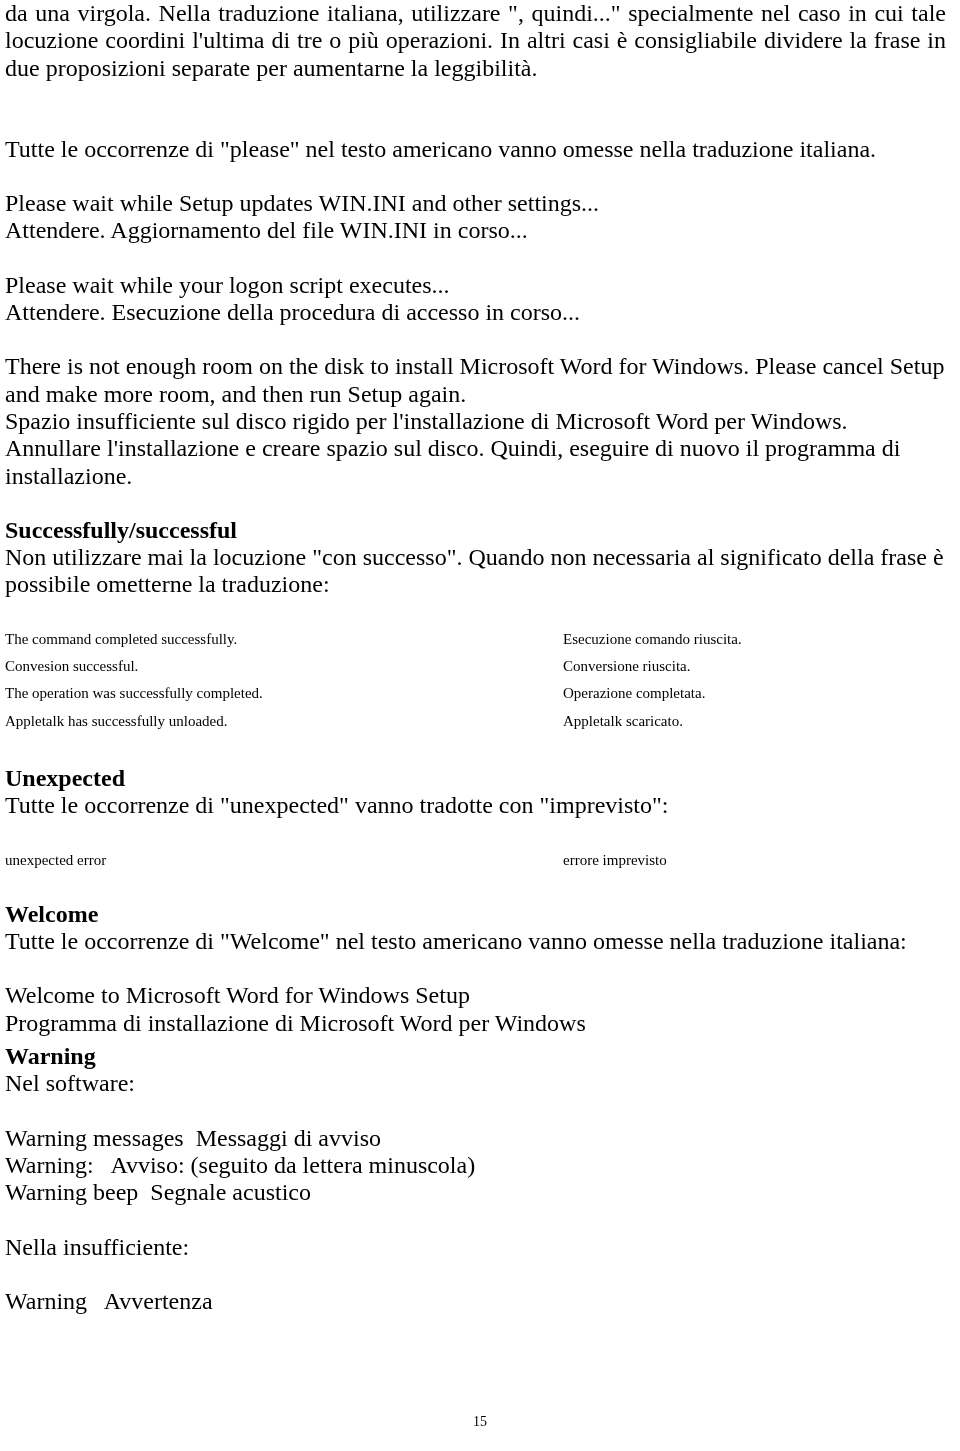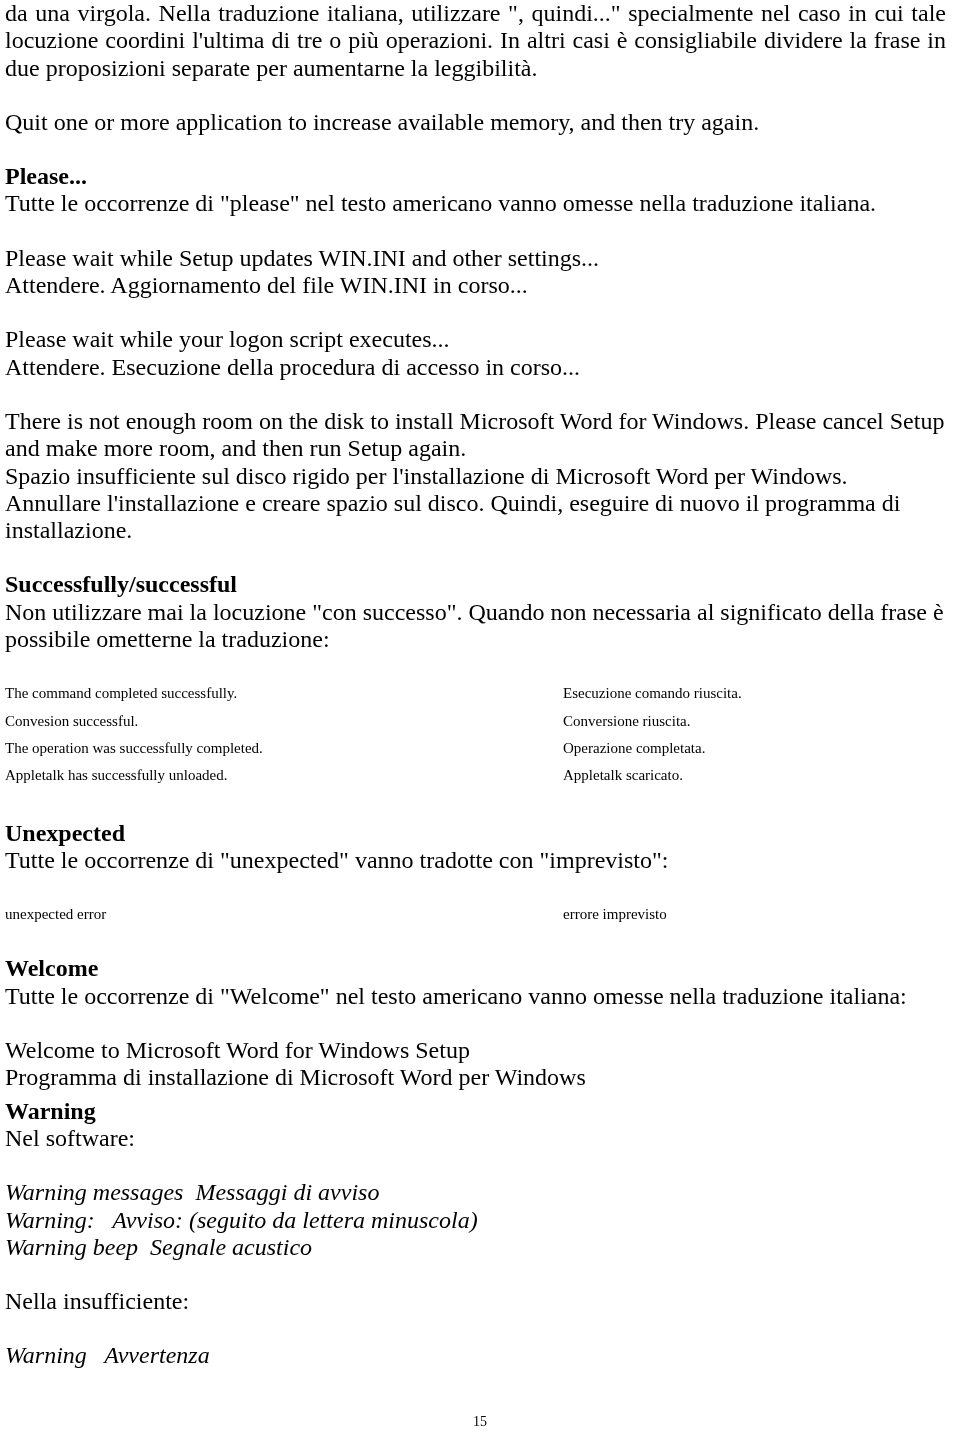--- a/index.html
+++ b/index.html
@@ -30,21 +30,20 @@
     text-align-last: left;
     margin: 0;
   }
   .p-flow {
     text-align: left;
     margin: 0;
   }
   .line {
     white-space: pre;
     margin: 0;
-    font-style: italic;
   }
   .hd {
     font-weight: bold;
     margin: 0;
     white-space: pre;
   }
   .gap-md { height: 27px; }
   .gap-lg { height: 30px; }
   .gap-xs { height: 6px; }
 
@@ -75,27 +74,25 @@
 
 <div id="page">
 
   <div class="blk">
     <p class="p-just">da una virgola. Nella traduzione italiana, utilizzare ", quindi..." specialmente nel caso in cui tale locuzione coordini l'ultima di tre o più operazioni. In altri casi è consigliabile dividere la frase in due proposizioni separate per aumentarne la leggibilità.</p>
   </div>
 
   <div class="gap-md"></div>
 
   <div class="blk">
-    <p class="p-flow">Quit one or more application to increase available memory, and then try again.</p>
-  </div>
-
-  <div class="gap-md"></div>
-
-  <div class="blk">
-    <p class="hd">Please...</p>
+  </div>
+
+  <div class="gap-md"></div>
+
+  <div class="blk">
     <p class="p-flow">Tutte le occorrenze di "please" nel testo americano vanno omesse nella traduzione italiana.</p>
   </div>
 
   <div class="gap-md"></div>
 
   <div class="blk">
     <p class="p-flow">Please wait while Setup updates WIN.INI and other settings...</p>
     <p class="p-flow">Attendere. Aggiornamento del file WIN.INI in corso...</p>
   </div>
 

